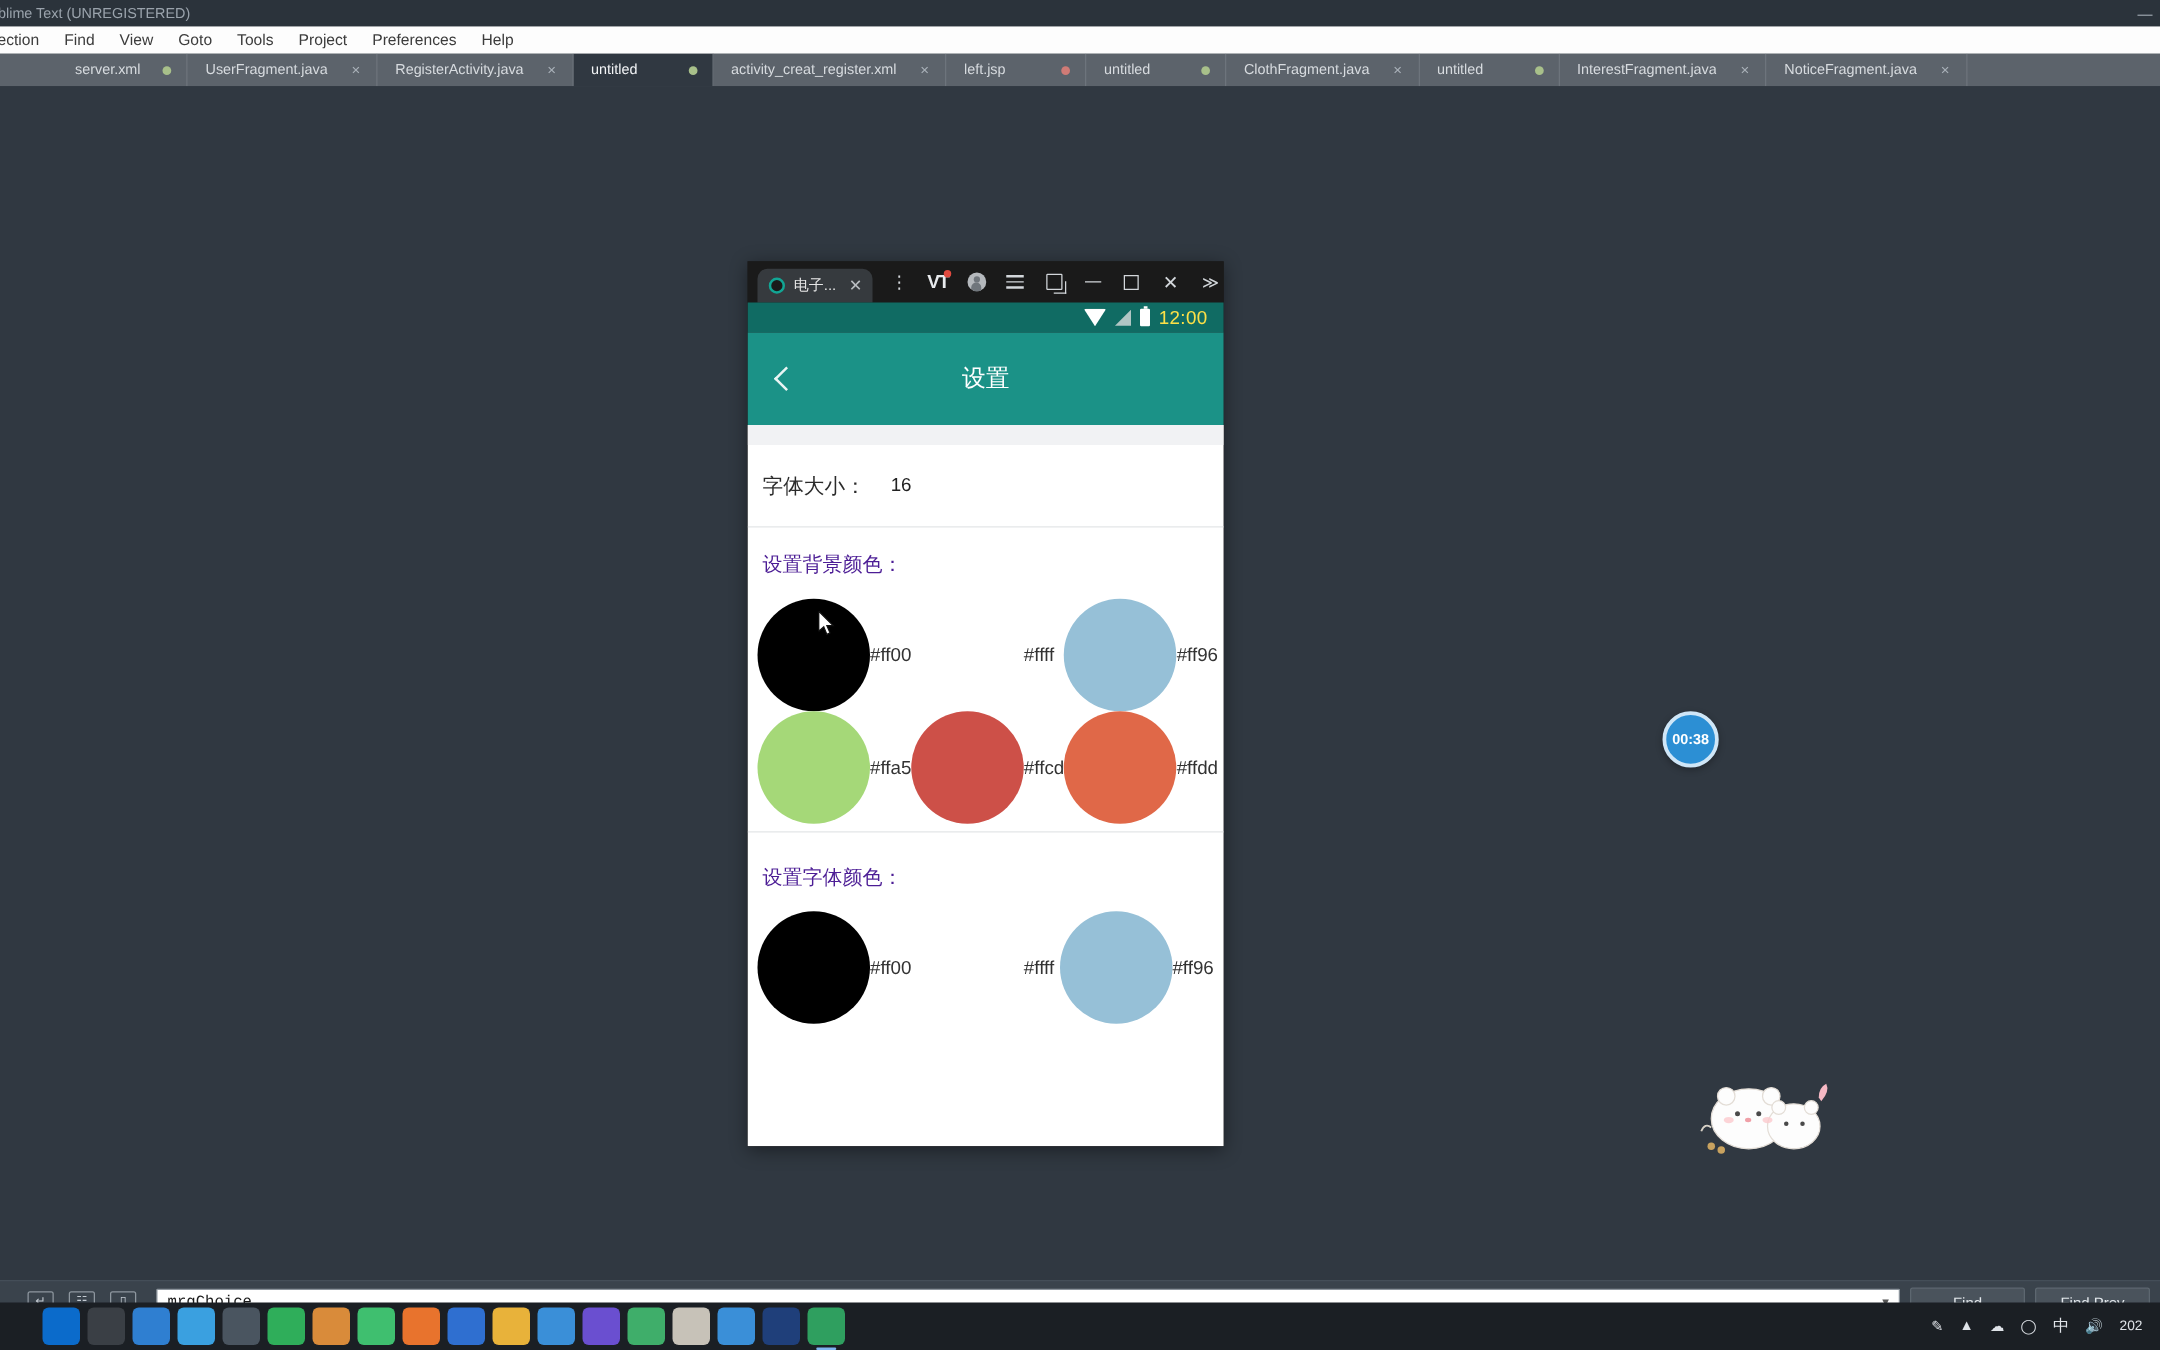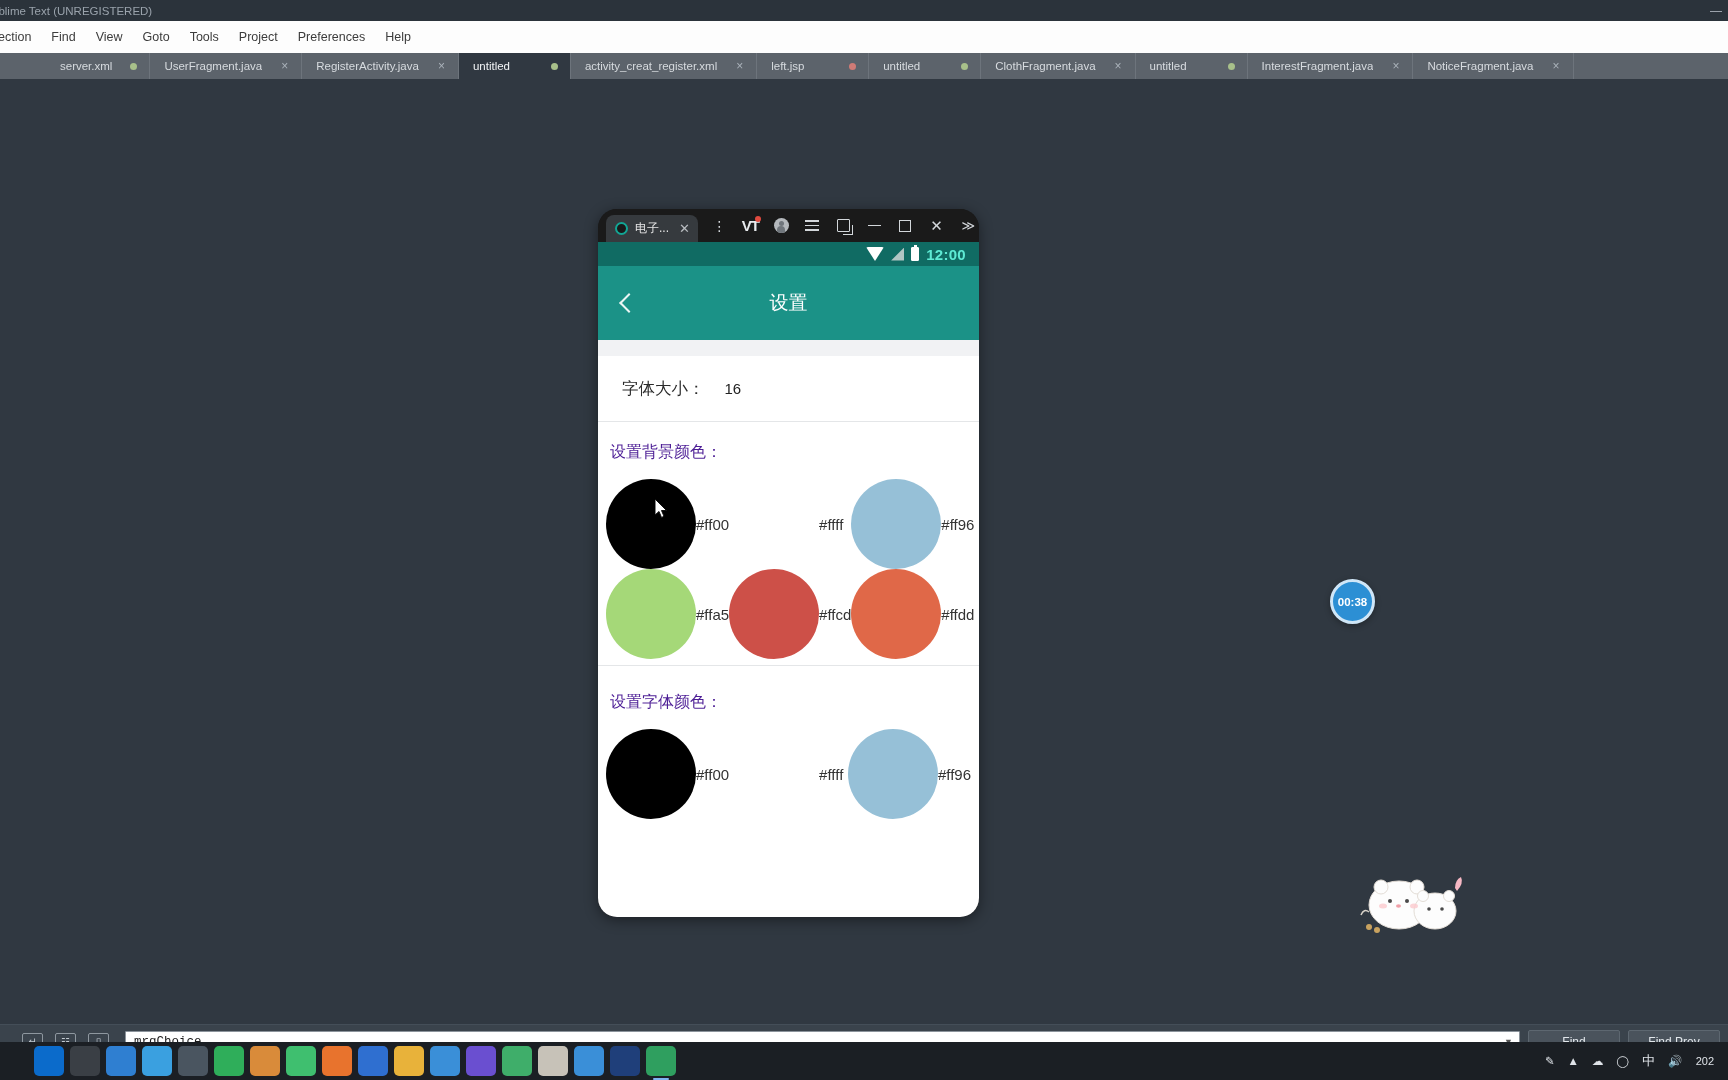--- a/index.html
+++ b/index.html
@@ -26,21 +26,21 @@
     padding-left: 0px; margin-left: -8px;
     white-space: nowrap;
   }
   .st-winbtns {
     position: absolute; right: 6px; top: 0;
     display: flex; align-items: center; height: 21px; gap: 14px;
   }
   .st-winbtn { color: #aab2bb; font-size: 12px; line-height: 1; }
 
   .st-menubar {
-    height: 32px; background: #fdfdfd;
+    height: 22px; background: #fdfdfd;
     display: flex; align-items: center;
     padding-left: 0px;
   }
   .st-menu-item {
     font-size: 12.5px; color: #3c3c3c;
     padding: 0 10px; line-height: 22px; white-space: nowrap;
   }
   .st-menu-item:first-child { margin-left: -12px; }
 
   .st-tabbar {
@@ -114,27 +114,26 @@
     height: 22px; background: #303841;
     display: flex; align-items: center;
     font-size: 11.5px; color: #a6aeb6;
     padding: 0 10px;
   }
   .st-statusbar .left { margin-left: -8px; }
   .st-statusbar .right { margin-left: auto; margin-right: 10px; }
 
   
   .emu {
-    position: absolute; left: 598px; top: 130px;
+    position: absolute; left: 598px; top: 140px;
     width: 381px; height: 708px;
     background: #1c1c1c;
     box-shadow: 0 3px 14px rgba(0,0,0,0.45);
     display: flex; flex-direction: column;
     overflow: hidden;
-    border-radius: 19px;
   }
   .emu-titlebar {
     height: 33px; background: #1a1a1a;
     display: flex; align-items: center;
     padding-left: 8px; gap: 2px;
   }
   .emu-tab {
     display: flex; align-items: center; gap: 7px;
     background: #363a3e; border-radius: 8px 8px 0 0;
     height: 27px; padding: 0 8px 0 9px; margin-top: 6px;
@@ -204,21 +203,21 @@
   }
   .and-statusbar .batt {
     width: 8px; height: 14px; border: 1.5px solid #ffffff; border-radius: 1px;
     position: relative; background: #ffffff;
   }
   .and-statusbar .batt::before {
     content: ""; position: absolute; left: 2px; top: -3.5px;
     width: 3px; height: 2px; background: #ffffff;
   }
   .and-statusbar .clock {
-    color: #5eead4; font-size: 15px; font-weight: 700; letter-spacing: .3px;
+    color: #fde047; font-size: 15px; font-weight: 400; letter-spacing: .3px;
   }
 
   
   .and-appbar {
     height: 74px; background: #1b9287;
     display: flex; align-items: center; position: relative;
   }
   .and-appbar .back {
     width: 56px; height: 58px;
     display: flex; align-items: center; justify-content: center;
@@ -233,21 +232,21 @@
     font-size: 19px; color: #ffffff; font-weight: 500;
   }
 
   
   .app-body {
     flex: 1; background: #ffffff; overflow: hidden; position: relative;
   }
   .app-topstrip { height: 16px; background: #f1f2f4; }
   .row-fontsize {
     height: 66px; display: flex; align-items: center;
-    padding-left: 24px; gap: 0px;
+    padding-left: 12px; gap: 0px;
     border-bottom: 1px solid #e4e6e8;
   }
   .row-fontsize .lbl { font-size: 16.5px; color: #2b2b2b; }
   .row-fontsize .val { font-size: 15px; color: #222; margin-left: 20px; }
 
   .section { padding: 0 0 6px 0; }
   .section-title {
     font-size: 16px; color: #4c1d95;
     padding: 20px 0 0 12px;
   }

